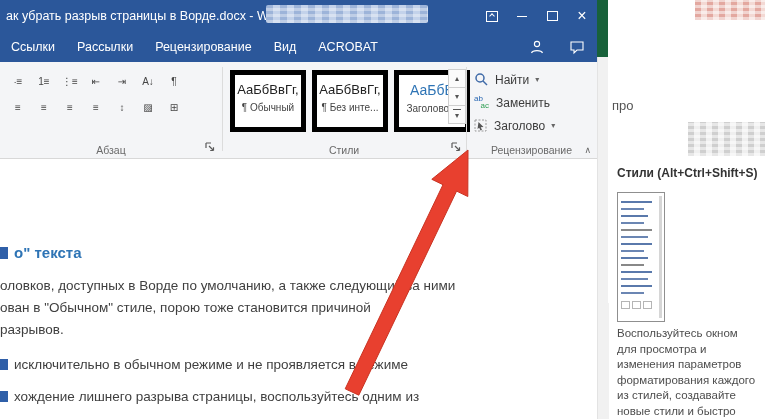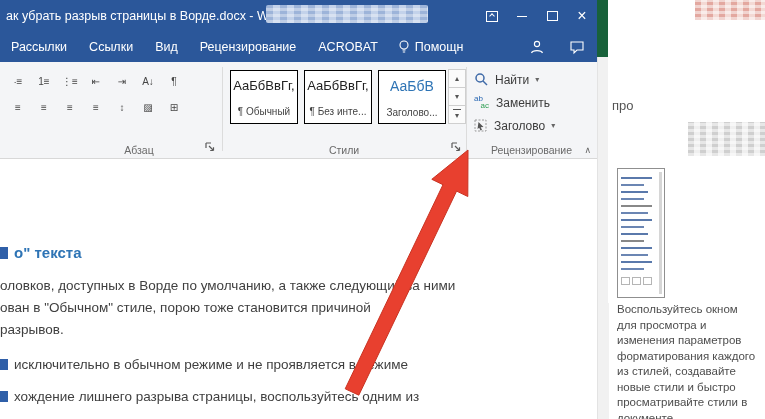--- a/index.html
+++ b/index.html
@@ -36,33 +36,33 @@
   .hline{position:absolute;left:0;top:158px;width:765px;height:1px;background:#d8d8d8;}
   .vsep{position:absolute;top:5px;height:84px;width:1px;background:#dcdcdc;}
   .vsep.s1{left:222px;} .vsep.s2{left:466px;}
 
   .btnrow{position:absolute;left:6px;display:flex;gap:2px;}
   .btnrow.r1{top:8px;} .btnrow.r2{top:34px;}
   .sbtn{width:22px;height:21px;display:flex;align-items:center;justify-content:center;
         font-size:10px;color:#454545;border:1px solid transparent;cursor:pointer;}
 
   .grplabel{position:absolute;bottom:2px;font-size:10.5px;color:#6a6a6a;text-align:center;}
-  .gl-par{left:0;width:222px;padding-left:28px;} .gl-sty{left:222px;width:244px;} .gl-edit{left:466px;width:131px;}
+  .gl-par{left:0;width:222px;} .gl-sty{left:222px;width:244px;} .gl-edit{left:466px;width:131px;}
   .launcher{position:absolute;width:14px;height:14px;display:flex;align-items:center;
             justify-content:center;cursor:pointer;}
   .launch-par{left:203px;top:78px;} .launch-sty{left:449px;top:78px;}
   .collapse-caret{position:absolute;right:6px;bottom:3px;font-size:9px;color:#666;cursor:pointer;}
 
   
   .cards{position:absolute;left:230px;top:8px;display:flex;gap:6px;}
-  .card{width:66px;height:52px;background:#fff;border:1px solid #000000;text-align:center;
+  .card{width:66px;height:52px;background:#fff;border:5px solid #000000;text-align:center;
         cursor:pointer;overflow:hidden;}
   .card .prev{font-size:13px;color:#222;margin-top:7px;white-space:nowrap;}
   .card.c3 .prev{color:#2e74b5;font-size:14px;}
-  .card .cname{font-size:10px;color:#444;margin-top:13px;white-space:nowrap;}
+  .card .cname{font-size:10px;color:#444;margin-top:5px;white-space:nowrap;}
   .gscroll{position:absolute;left:448px;top:8px;display:flex;flex-direction:column;}
   .gsb{width:16px;height:17px;border:1px solid #cfcfcf;background:#fbfbfb;font-size:8px;color:#555;
        display:flex;align-items:center;justify-content:center;cursor:pointer;margin-top:-1px;}
   .gsb.more{flex-direction:column;}
   .gsb.more::before{content:"";width:8px;height:1px;background:#555;margin-bottom:1px;}
 
   
   .editrows{position:absolute;left:474px;top:6px;}
   .erow{height:23px;display:flex;align-items:center;gap:6px;cursor:pointer;}
   .erow .elabel{font-size:12px;color:#3c3c3c;white-space:nowrap;}
@@ -123,32 +123,25 @@
           <span class="min-bar"></span>
         </div>
       <div class="tbc">
           <span class="max-box"></span>
         </div>
       <div class="tbc tbc-close">×</div>
     </div>
   </div>
 
   <div class="tabsrow">
+    <div class="tab">Ссылки</div>
     <div class="tab">Рассылки</div>
-    <div class="tab">Ссылки</div>
+    <div class="tab">Рецензирование</div>
     <div class="tab">Вид</div>
-    <div class="tab">Рецензирование</div>
     <div class="tab">ACROBAT</div>
-    <div class="tab-helper">
-      <svg width="14" height="16">
-        <circle cx="7" cy="6" r="4" fill="none" stroke="#fff" stroke-width="1.1"></circle>
-        <path d="M5.5 11h3M5.8 13h2.4" stroke="#fff" stroke-width="1.1"></path>
-      </svg>
-      <span>Помощн</span>
-    </div>
     <div class="tr-spacer"></div>
     <div class="tr-icon">
       <svg width="16" height="16">
         <circle cx="8" cy="5" r="2.6" fill="none" stroke="#fff" stroke-width="1.1"></circle>
         <path d="M2.5 14c1-3.2 10-3.2 11 0" fill="none" stroke="#fff" stroke-width="1.1"></path>
       </svg>
     </div>
     <div class="tr-icon">
       <svg width="16" height="16">
         <path d="M2 3h12v8H8l-3 3v-3H2z" fill="none" stroke="#fff" stroke-width="1.1"></path>
@@ -260,20 +253,21 @@
 
   <div class="scrollstrip"></div>
   <div class="greenstrip"></div>
 
   <div class="rpanel">
     <div class="blur-top"></div>
     <div class="rpartial">про</div>
     <div class="blur-mid"></div>
 
     <div class="tooltip">
+      <div class="tt-title">Стили (Alt+Ctrl+Shift+S)</div>
       <div class="tt-body">
         <div class="mini">
           <div class="mrow"></div>
             <div class="mrow"></div>
             <div class="mrow"></div>
           <div class="mrow"></div>
             <div class="mrow"></div>
             <div class="mrow"></div>
           <div class="mrow"></div>
             <div class="mrow"></div>

